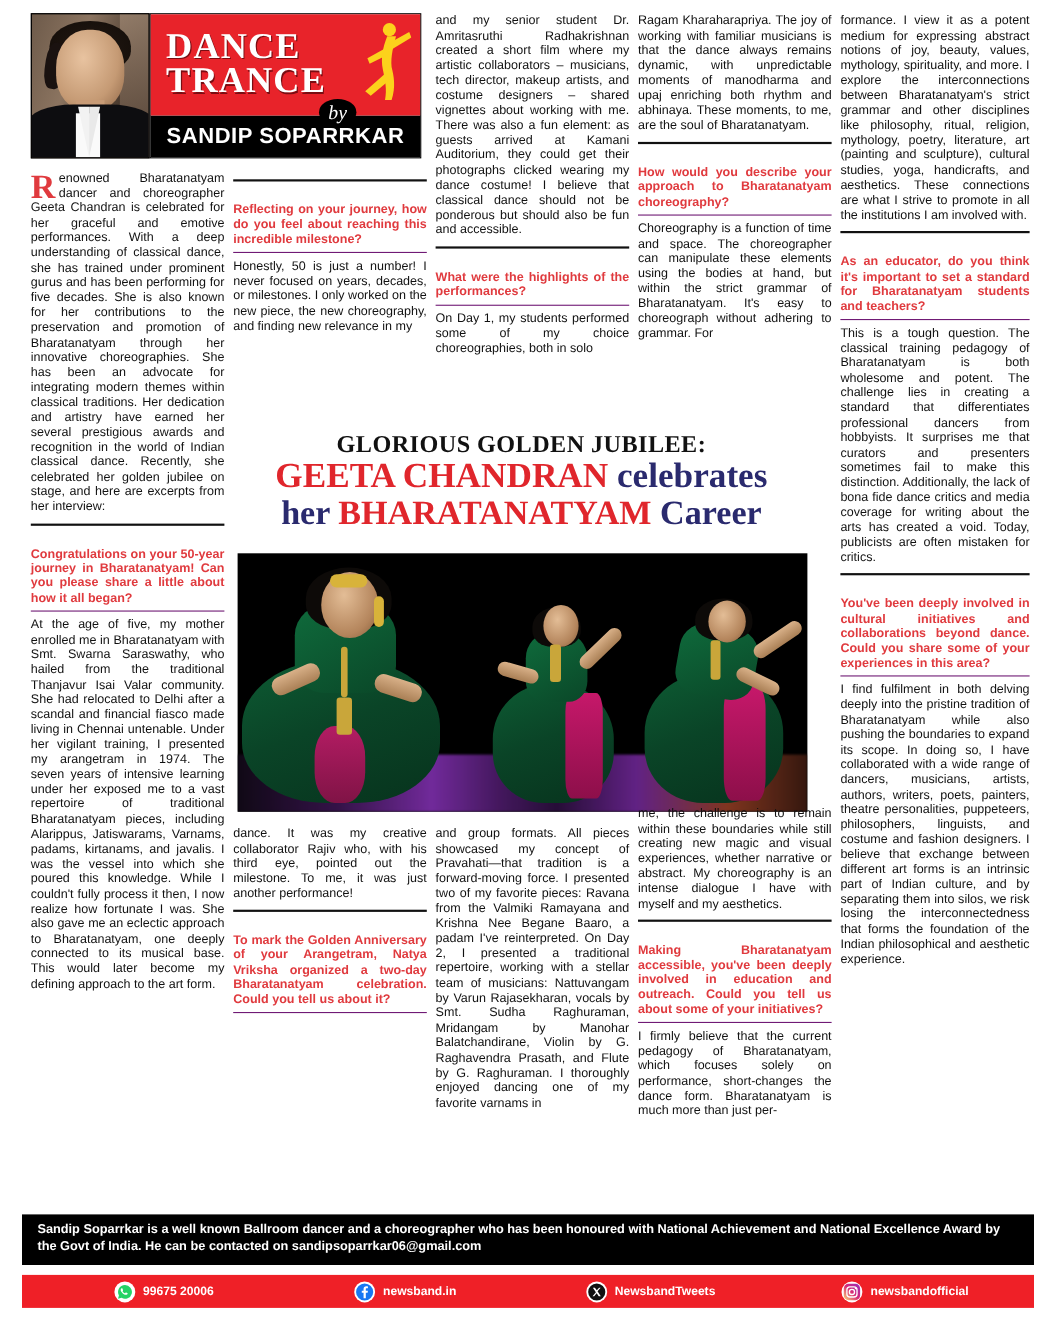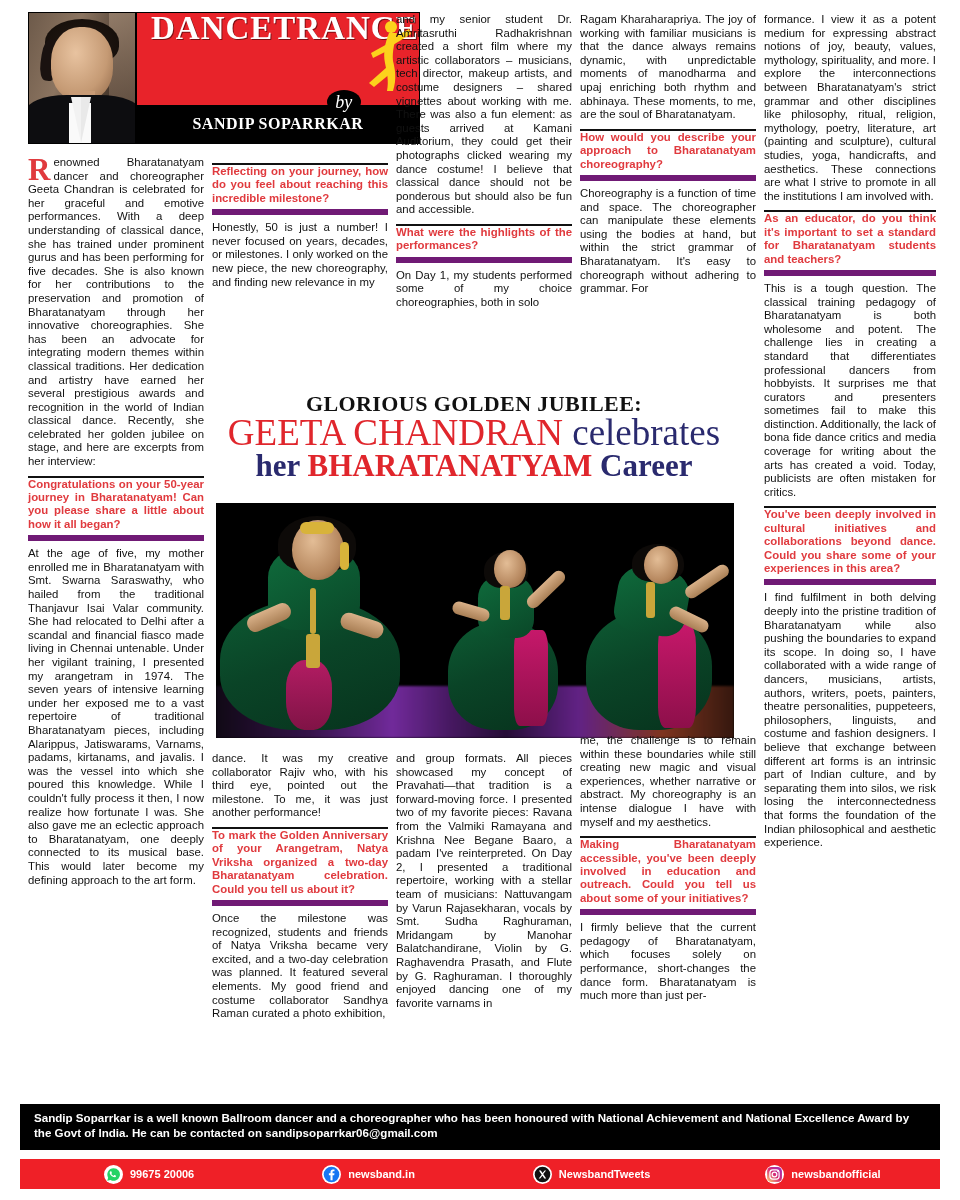--- a/index.html
+++ b/index.html
@@ -41,69 +41,69 @@
     background:#0d0d10;border-radius:36% 36% 0 0;}
   .portrait .lapelL{position:absolute;left:26px;bottom:0;width:0;height:0;
     border-left:16px solid transparent;border-right:10px solid #f2f2f2;border-bottom:46px solid transparent;}
   .portrait .lapelR{position:absolute;left:52px;bottom:0;width:0;height:0;
     border-right:16px solid transparent;border-left:10px solid #e9e9e9;border-bottom:46px solid transparent;}
   .portrait .shirt{position:absolute;left:40px;bottom:0;width:22px;height:40px;background:#fafafa;}
 
   .logo{flex:1;display:flex;flex-direction:column;border:1px solid #000;box-sizing:border-box;}
   .logo-top{
     flex:1;background:#e8232a;position:relative;
-    display:flex;justify-content:center;padding-left:14px;
+    display:flex;flex-direction:column;justify-content:center;padding-left:14px;
   }
   .logo-top .l1,.logo-top .l2{
     font-family:"Liberation Serif",serif;font-weight:700;color:#fff;
     letter-spacing:1px;line-height:.95;text-shadow:1px 1px 0 #7a0d12;
   }
   .logo-top .l1{font-size:33px;}
   .logo-top .l2{font-size:33px;}
   .dancer{position:absolute;right:8px;top:6px;width:46px;height:76px;}
   .logo-by{
     position:absolute;right:58px;bottom:-9px;width:34px;height:24px;background:#000;
     border-radius:50%;display:flex;align-items:center;justify-content:center;z-index:4;
   }
   .logo-by span{color:#fff;font-family:"Liberation Serif",serif;font-style:italic;font-size:18px;}
   .logo-bot{
     height:38px;background:#000;display:flex;align-items:center;justify-content:center;
   }
   .logo-bot span{
-    color:#fff;font-weight:700;font-size:16px;letter-spacing:.5px;
-    font-family:Liberation Serif, serif;
+    color:#fff;font-weight:700;font-size:20px;letter-spacing:.5px;
+    font-family:Liberation Sans, sans-serif;
   }
 
   
   .col{position:absolute;font-size:11.4px;line-height:13.6px;text-align:justify;}
   .col p{margin:0 0 0 0;text-align:justify;}
   .c1{left:28px;width:176px;}
   .c2{left:212px;width:176px;}
   .c3{left:396px;width:176px;}
   .c4{left:580px;width:176px;}
   .c5{left:764px;width:172px;}
 
   .body-txt{color:#111;text-align:justify;hyphens:auto;}
   .q{
     color:#e03a3e;font-weight:700;font-size:11.4px;line-height:13.4px;
-    border-top:2px solid #111;border-bottom:6px solid #701a75;
-    padding:0 0 4px 0;margin:7px 0 6px 0;text-align:justify;
+    border-top:2px solid #111;border-bottom:1px solid #701a75;
+    padding:20px 0 4px 0;margin:7px 0 6px 0;text-align:justify;
   }
   .dropcap:first-letter{
     float:left;font-family:"Liberation Serif",serif;font-weight:700;color:#e03a3e;
     font-size:31px;line-height:25px;padding:1px 3px 0 0;
   }
 
   
   .headline{
     position:absolute;left:212px;top:392px;width:524px;text-align:center;
     font-family:"Liberation Serif",serif;
   }
   .hl1{font-size:22px;font-weight:700;color:#111;letter-spacing:.4px;line-height:24px;}
-  .hl2{font-size:37px;font-weight:400;line-height:33px;white-space:nowrap;}
+  .hl2{font-size:32px;font-weight:700;line-height:33px;white-space:nowrap;}
   .hl3{font-size:31px;font-weight:700;line-height:33px;white-space:nowrap;}
   .red{color:#e0262c;}
   .navy{color:#2a2a6e;}
 
   
   .photo{
     position:absolute;left:216px;top:503px;width:518px;height:235px;
     background:#000;overflow:hidden;
   }
   .stagefloor{position:absolute;left:0;bottom:0;width:100%;height:52px;
@@ -260,21 +260,20 @@
       <div class="d-head" style="left:58px;bottom:146px;width:34px;height:38px;"></div>
       <div class="d-arm" style="left:96px;bottom:142px;width:50px;height:13px;transform:rotate(-34deg);"></div>
       <div class="d-arm" style="left:82px;bottom:104px;width:42px;height:13px;transform:rotate(26deg);"></div>
       <div class="d-gold" style="left:60px;bottom:112px;width:9px;height:36px;background:#c9a63a;"></div>
     </div>
   </div>
 
   <div class="col c2" style="top:752px;">
     <p class="body-txt">dance. It was my creative collaborator Rajiv who, with his third eye, pointed out the milestone. To me, it was just another performance!</p>
     <div class="q">To mark the Golden Anniversary of your Arangetram, Natya Vriksha organized a two-day Bharatanatyam celebration. Could you tell us about it?</div>
-    <p class="body-txt">Once the milestone was recognized, students and friends of Natya Vriksha became very excited, and a two-day celebration was planned. It featured several elements. My good friend and costume collaborator Sandhya Raman curated a photo exhibition,</p>
   </div>
 
   <div class="col c3" style="top:752px;">
     <p class="body-txt">and group formats. All pieces showcased my concept of Pravahati—that tradition is a forward-moving force. I presented two of my favorite pieces: Ravana from the Valmiki Ramayana and Krishna Nee Begane Baaro, a padam I've reinterpreted. On Day 2, I presented a traditional repertoire, working with a stellar team of musicians: Nattuvangam by Varun Rajasekharan, vocals by Smt. Sudha Raghuraman, Mridangam by Manohar Balatchandirane, Violin by G. Raghavendra Prasath, and Flute by G. Raghuraman. I thoroughly enjoyed dancing one of my favorite varnams in</p>
   </div>
 
   <div class="col c4" style="top:734px;">
     <p class="body-txt">me, the challenge is to remain within these boundaries while still creating new magic and visual experiences, whether narrative or abstract. My choreography is an intense dialogue I have with myself and my aesthetics.</p>
     <div class="q">Making Bharatanatyam accessible, you've been deeply involved in education and outreach. Could you tell us about some of your initiatives?</div>
     <p class="body-txt">I firmly believe that the current pedagogy of Bharatanatyam, which focuses solely on performance, short-changes the dance form. Bharatanatyam is much more than just per-</p>

